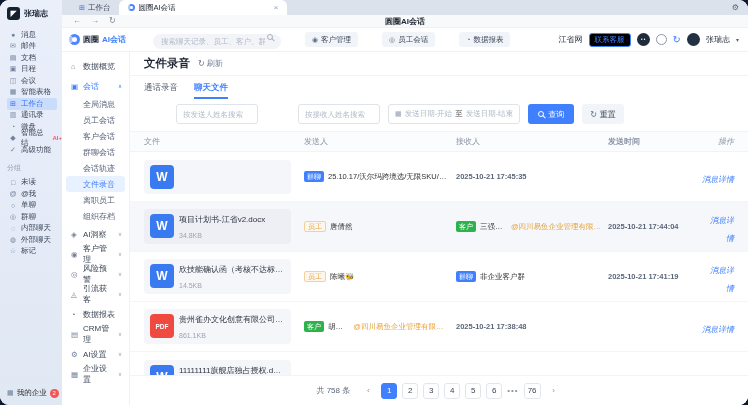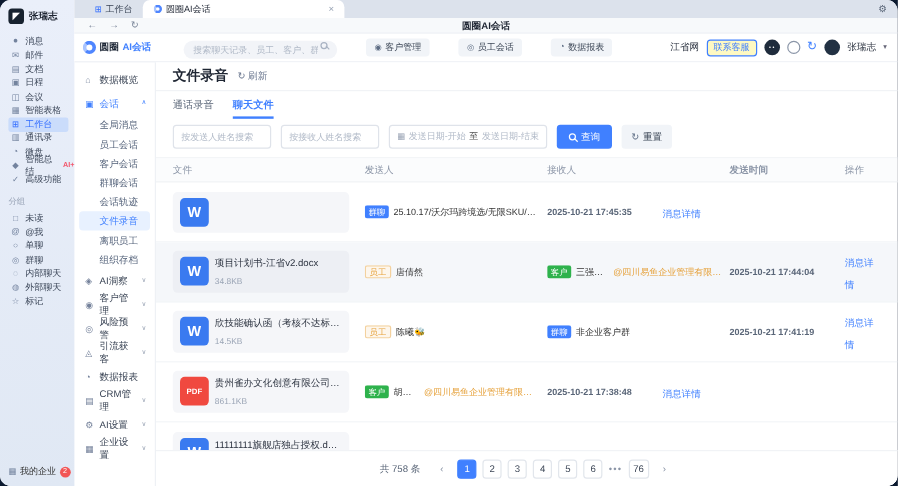--- a/index.html
+++ b/index.html
@@ -43,21 +43,21 @@
   .hsearch-wrap{position:relative;width:128px;flex-shrink:0;}
   .hsearch{width:128px;height:15px;border-radius:8px;background:#f2f4f8;border:none;font-size:7.5px;padding:0 16px 0 8px;color:#333;outline:none;}
   .hsearch::placeholder{color:#b0b9c7;}
   .magi{width:6px;height:6px;border:1.2px solid currentColor;border-radius:50%;position:relative;display:inline-block;flex-shrink:0;}
   .magi::after{content:"";position:absolute;width:3.5px;height:1.2px;background:currentColor;transform:rotate(45deg);right:-2.8px;bottom:-1px;}
   .hsearch-ic{position:absolute;right:8px;top:4px;color:#a8b2c2;}
   .hbtn{display:flex;align-items:center;gap:3px;height:15px;padding:0 7px;background:#f1f4f8;border-radius:3px;font-size:7.5px;color:#3c4656;border:none;}
   .hbtn .ic{font-size:7px;color:#5f6e85;}
   .hright{margin-left:auto;display:flex;align-items:center;gap:6px;}
   .company{font-size:8px;color:#2c3340;}
-  .contact{height:14px;padding:0 5px;border:1px solid #4080ff;color:#4080ff;font-size:7.5px;border-radius:3px;background:#fef9c3;display:flex;align-items:center;}
+  .contact{height:14px;padding:0 5px;border:1px solid #4080ff;color:#4080ff;font-size:7.5px;border-radius:3px;background:#000000;display:flex;align-items:center;}
   .bot{width:13px;height:13px;border-radius:50%;background:#1f2c3c;color:#fff;font-size:4.5px;display:flex;align-items:center;justify-content:center;}
   .bot::after{content:"• •";}
   .headset{width:11px;height:11px;border-radius:50%;border:1.5px solid #8b96a8;}
   .sync{color:#4080ff;font-size:10px;line-height:1;}
   .avatar{width:13px;height:13px;border-radius:50%;background:#223143;}
   .uname{font-size:8px;color:#2c3340;}
   .caret{font-size:6px;color:#667;}
 
   
   .bodyrow{flex:1;display:flex;min-height:0;}
@@ -73,35 +73,35 @@
   main{flex:1;display:flex;flex-direction:column;min-width:0;background:#fff;}
   .ptitle-row{height:24px;display:flex;align-items:center;padding:0 14px;gap:8px;border-bottom:1px solid #f1f3f6;flex-shrink:0;}
   .ptitle{font-size:11.5px;font-weight:bold;color:#1f2633;}
   .refresh{font-size:8px;color:#6b7890;display:flex;gap:2px;align-items:center;}
 
   .filter{padding:5px 14px 7px;border-bottom:1px solid #f1f3f6;flex-shrink:0;}
   .ftabs{display:flex;gap:16px;height:18px;align-items:flex-end;}
   .ftab{font-size:8.5px;color:#5a6678;padding-bottom:3px;border-bottom:2px solid transparent;}
   .ftab.active{color:#4080ff;border-bottom-color:#4080ff;font-weight:bold;}
   .frow{display:flex;gap:8px;margin-top:5px;align-items:center;}
-  .fin{height:20px;border:1px solid #dfe3ea;border-radius:3px;font-size:7.5px;padding:0 6px;width:82px;color:#333;outline:none;}
+  .fin{height:20px;border:1px solid #dfe3ea;border-radius:3px;font-size:7.5px;padding:0 6px;width:82px;color:#333;outline:none;margin-left:32px;}
   .fin::placeholder{color:#b0b9c7;}
   .fdate{height:20px;border:1px solid #dfe3ea;border-radius:3px;display:flex;align-items:center;gap:3px;padding:0 6px;font-size:7.5px;color:#b0b9c7;}
   .fdate .cal{font-size:7px;color:#9aa4b5;}
   .fdate .to{color:#555;}
   .btn-q{height:20px;padding:0 10px;background:#4080ff;color:#fff;border-radius:3px;font-size:8px;display:flex;align-items:center;gap:4px;border:none;}
   .btn-r{height:20px;padding:0 8px;background:#f1f4f8;color:#3c4656;border-radius:3px;font-size:8px;display:flex;align-items:center;gap:3px;border:none;}
   .btn-r .ic{font-size:8px;color:#5f6e85;}
 
   .thead{display:flex;height:20px;align-items:center;padding:0 14px;color:#8a94a6;font-size:8px;border-bottom:1px solid #f1f3f6;background:#fbfcfd;flex-shrink:0;}
   .c-file{width:160px;flex-shrink:0;}
   .c-sender{width:152px;flex-shrink:0;}
   .c-recv{width:152px;flex-shrink:0;}
   .c-time{width:96px;flex-shrink:0;font-weight:bold;}
-  .c-act{flex:1;text-align:left;}
+  .c-act{flex:1;text-align:right;font-style:italic;}
   .tbody{flex:1;overflow:hidden;}
   .trow{display:flex;align-items:center;height:50px;padding:0 14px;border-bottom:1px solid #f3f5f8;}
   .trow.shaded{background:#f5f7fa;}
   .filebox{width:147px;background:#f5f6f9;border-radius:4px;padding:5px 6px;display:flex;gap:5px;align-items:flex-start;}
   .shaded .filebox{background:#edeff4;}
   .fico{width:24px;height:24px;border-radius:4px;display:flex;align-items:center;justify-content:center;color:#fff;flex-shrink:0;}
   .fico.word{background:#3a7af0;font-weight:bold;font-size:12px;}
   .fico.pdf{background:#f0493f;font-weight:bold;font-size:6.5px;}
   .fmeta{min-width:0;flex:1;}
   .fname{font-size:8px;color:#2c3340;white-space:nowrap;overflow:hidden;text-overflow:ellipsis;}

